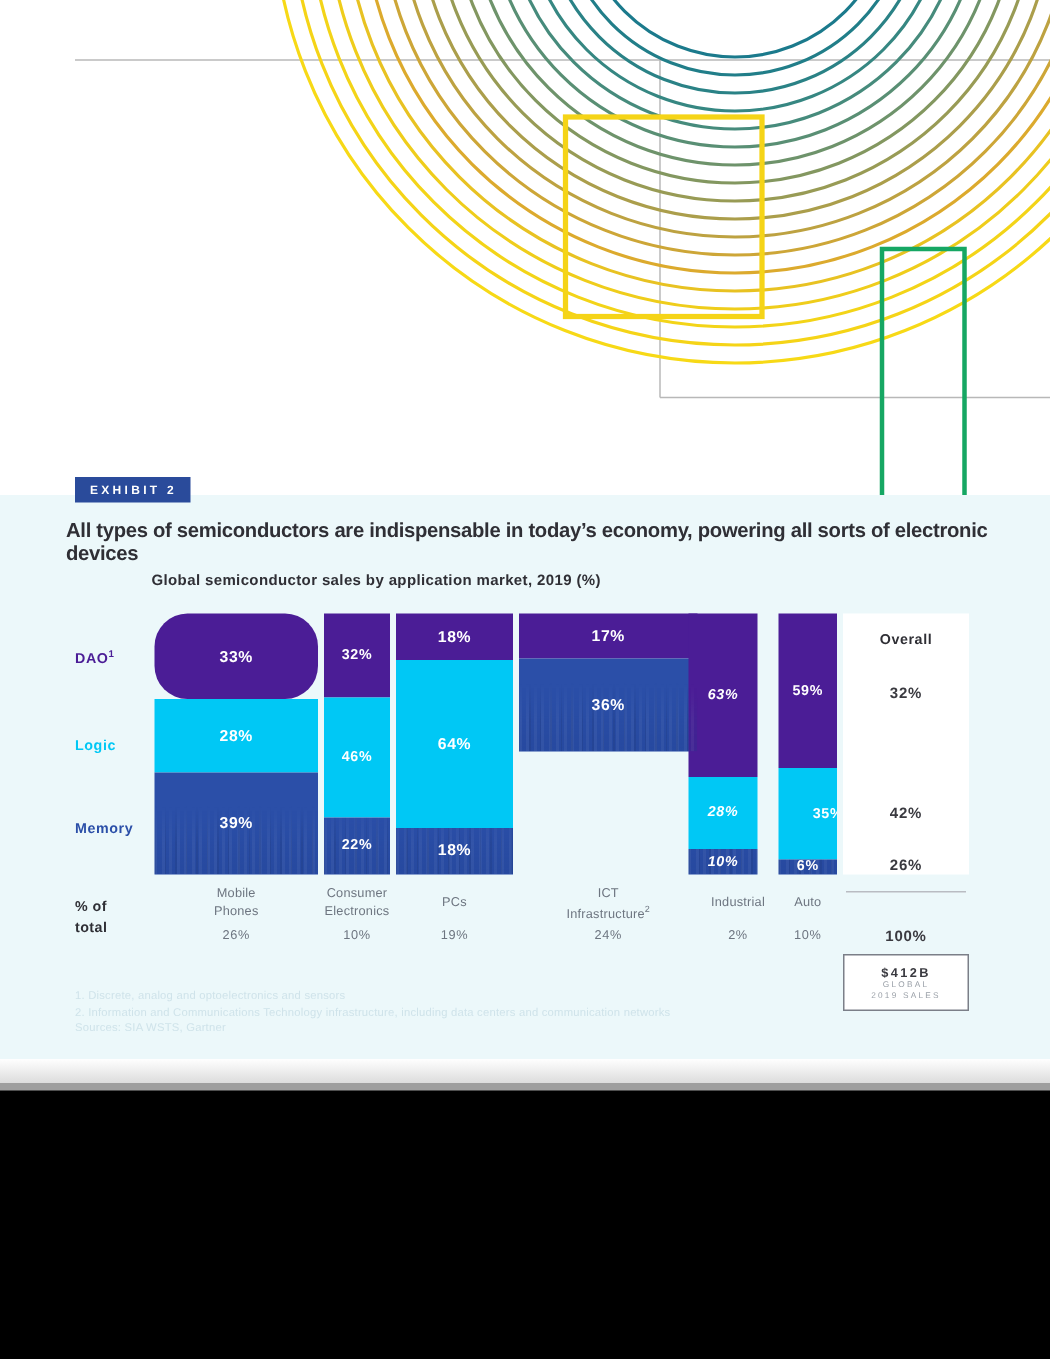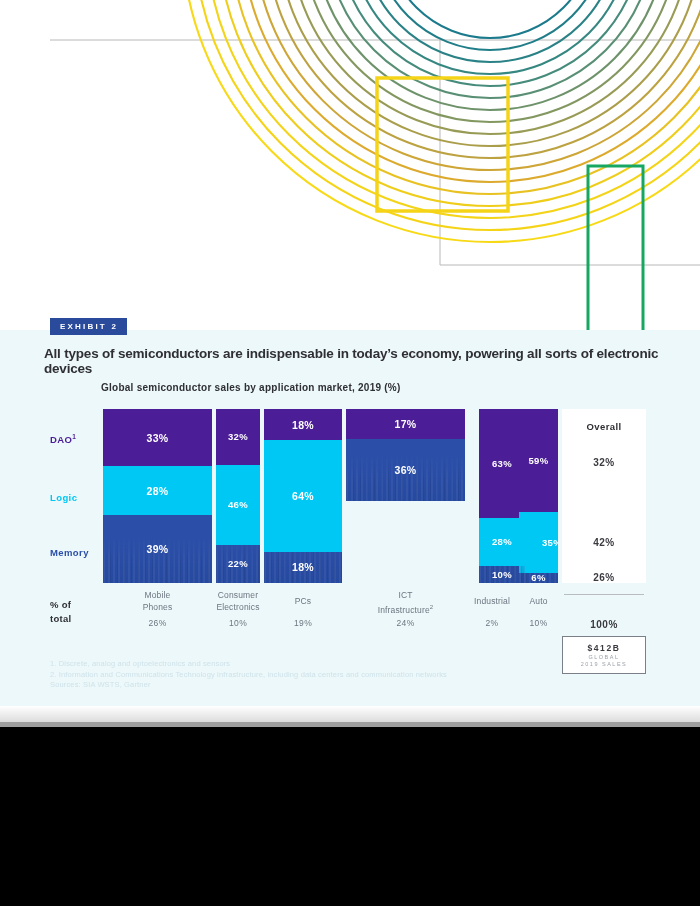--- a/index.html
+++ b/index.html
@@ -195,21 +195,21 @@
 
     <div class="chart">
 
       <div class="rowlabel dao" style="top:24px"><span>DAO</span><sup>1</sup></div>
       <div class="rowlabel logic" style="top:83px">Logic</div>
       <div class="rowlabel memory" style="top:138px">Memory</div>
 
       <div class="plot">
 
       <div class="col" style="left: 0px; width: 109px;">
-            <div class="seg dao" style="height: 57.4px;">
+            <div class="seg dao" style="height: 57.4px; border-radius: 22px;">
               <span>33%</span>
             </div>
             <div class="seg logic" style="height: 48.7px;">
               <span>28%</span>
             </div>
             <div class="seg memory" style="height: 67.9px;">
               <div class="texture"></div>
               <span>39%</span>
             </div>
           </div>
@@ -239,21 +239,21 @@
           </div>
           <div class="col" style="left: 243px; width: 119px;">
             <div class="seg dao" style="height: 29.6px;">
               <span>17%</span>
             </div>
             <div class="seg memory" style="height: 62.6px;">
               <div class="texture"></div>
               <span>36%</span>
             </div>
           </div>
-          <div class="col" style="left: 376px; width: 46px;">
+          <div class="col" style="left: 356px; width: 46px; font-style: italic;">
             <div class="seg dao small" style="height: 109.6px;">
               <span>63%</span>
             </div>
             <div class="seg logic small" style="height: 48.7px;">
               <span>28%</span>
             </div>
             <div class="seg memory small" style="height: 17.4px;">
               <div class="texture"></div>
               <span>10%</span>
             </div>

